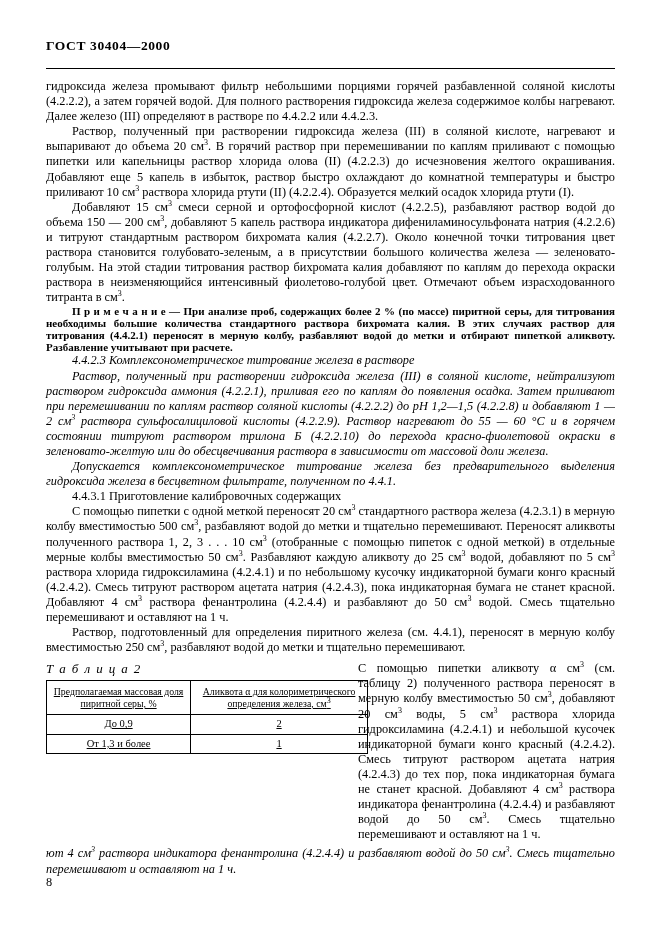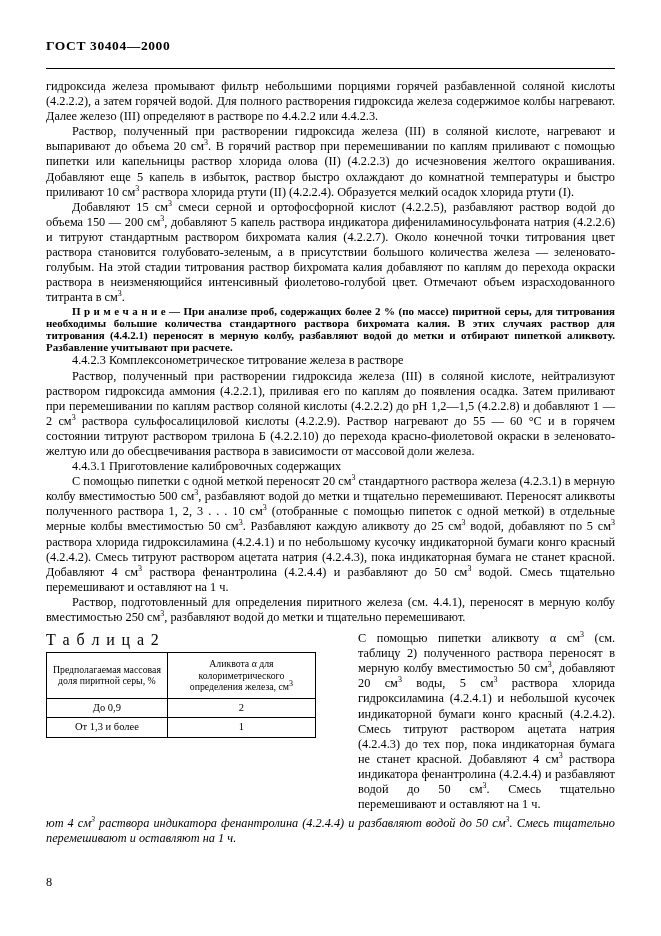--- a/index.html
+++ b/index.html
@@ -44,39 +44,42 @@
   }
   .noind {
     text-indent: 0;
   }
   .small {
     font-size: 11px;
     line-height: 12px;
     font-weight: bold;
   }
   .italic {
+    font-style: italic;
   }
   sup {
     font-size: 8px;
     vertical-align: super;
     line-height: 0;
   }
   .tbl-wrap {
     margin-top: 6px;
   }
   .tbl-caption {
-    font-size: 16px;
+    font-size: 13px;
     letter-spacing: 1.4px;
     margin-bottom: 3px;
+    font-style: italic;
   }
   table.t {
     border-collapse: collapse;
-    width: 270px;
+    width: 322px;
     font-size: 10.5px;
     line-height: 12.5px;
+    text-decoration: underline;
   }
   table.t td, table.t th {
     border: 1px solid #000;
     padding: 3px 4px;
     text-align: center;
     vertical-align: middle;
     font-weight: normal;
   }
   table.t th {
     font-size: 9.8px;
@@ -115,20 +118,21 @@
 
   <div class="header">ГОСТ 30404—2000</div>
   <hr class="header-rule">
 
   <p class="noind">гидроксида железа промывают фильтр небольшими порциями горячей разбавленной соляной кислоты (4.2.2.2), а затем горячей водой. Для полного растворения гидроксида железа содержимое колбы нагревают. Далее железо (III) определяют в растворе по 4.4.2.2 или 4.4.2.3.</p>
   <p class="ind">Раствор, полученный при растворении гидроксида железа (III) в соляной кислоте, нагревают и выпаривают до объема 20 см<sup>3</sup>. В горячий раствор при перемешивании по каплям приливают с помощью пипетки или капельницы раствор хлорида олова (II) (4.2.2.3) до исчезновения желтого окрашивания. Добавляют еще 5 капель в избыток, раствор быстро охлаждают до комнатной температуры и быстро приливают 10 см<sup>3</sup> раствора хлорида ртути (II) (4.2.2.4). Образуется мелкий осадок хлорида ртути (I).</p>
   <p class="ind">Добавляют 15 см<sup>3</sup> смеси серной и ортофосфорной кислот (4.2.2.5), разбавляют раствор водой до объема 150 — 200 см<sup>3</sup>, добавляют 5 капель раствора индикатора дифениламиносульфоната натрия (4.2.2.6) и титруют стандартным раствором бихромата калия (4.2.2.7). Около конечной точки титрования цвет раствора становится голубовато-зеленым, а в присутствии большого количества железа — зеленовато-голубым. На этой стадии титрования раствор бихромата калия добавляют по каплям до перехода окраски раствора в неизменяющийся интенсивный фиолетово-голубой цвет. Отмечают объем израсходованного титранта в см<sup>3</sup>.</p>
   <p class="ind small">П р и м е ч а н и е — При анализе проб, содержащих более 2 % (по массе) пиритной серы, для титрования необходимы большие количества стандартного раствора бихромата калия. В этих случаях раствор для титрования (4.4.2.1) переносят в мерную колбу, разбавляют водой до метки и отбирают пипеткой аликвоту. Разбавление учитывают при расчете.</p>
   <p class="ind italic">4.4.2.3 Комплексонометрическое титрование железа в растворе</p>
   <p class="ind italic">Раствор, полученный при растворении гидроксида железа (III) в соляной кислоте, нейтрализуют раствором гидроксида аммония (4.2.2.1), приливая его по каплям до появления осадка. Затем приливают при перемешивании по каплям раствор соляной кислоты (4.2.2.2) до рН 1,2—1,5 (4.2.2.8) и добавляют 1 — 2 см<sup>3</sup> раствора сульфосалициловой кислоты (4.2.2.9). Раствор нагревают до 55 — 60 °С и в горячем состоянии титруют раствором трилона Б (4.2.2.10) до перехода красно-фиолетовой окраски в зеленовато-желтую или до обесцвечивания раствора в зависимости от массовой доли железа.</p>
+  <p class="ind italic">Допускается комплексонометрическое титрование железа без предварительного выделения гидроксида железа в бесцветном фильтрате, полученном по 4.4.1.</p>
   <p class="ind">4.4.3.1 Приготовление калибровочных содержащих</p>
   <p class="ind">С помощью пипетки с одной меткой переносят 20 см<sup>3</sup> стандартного раствора железа (4.2.3.1) в мерную колбу вместимостью 500 см<sup>3</sup>, разбавляют водой до метки и тщательно перемешивают. Переносят аликвоты полученного раствора 1, 2, 3 . . . 10 см<sup>3</sup> (отобранные с помощью пипеток с одной меткой) в отдельные мерные колбы вместимостью 50 см<sup>3</sup>. Разбавляют каждую аликвоту до 25 см<sup>3</sup> водой, добавляют по 5 см<sup>3</sup> раствора хлорида гидроксиламина (4.2.4.1) и по небольшому кусочку индикаторной бумаги конго красный (4.2.4.2). Смесь титруют раствором ацетата натрия (4.2.4.3), пока индикаторная бумага не станет красной. Добавляют 4 см<sup>3</sup> раствора фенантролина (4.2.4.4) и разбавляют до 50 см<sup>3</sup> водой. Смесь тщательно перемешивают и оставляют на 1 ч.</p>
   <p class="ind">Раствор, подготовленный для определения пиритного железа (см. 4.4.1), переносят в мерную колбу вместимостью 250 см<sup>3</sup>, разбавляют водой до метки и тщательно перемешивают.</p>
 
   <div class="tbl-wrap">
     <div class="float-left-table">
       <div class="tbl-caption">Т а б л и ц а  2</div>
       <table class="t">
         <thead>
           <tr>

